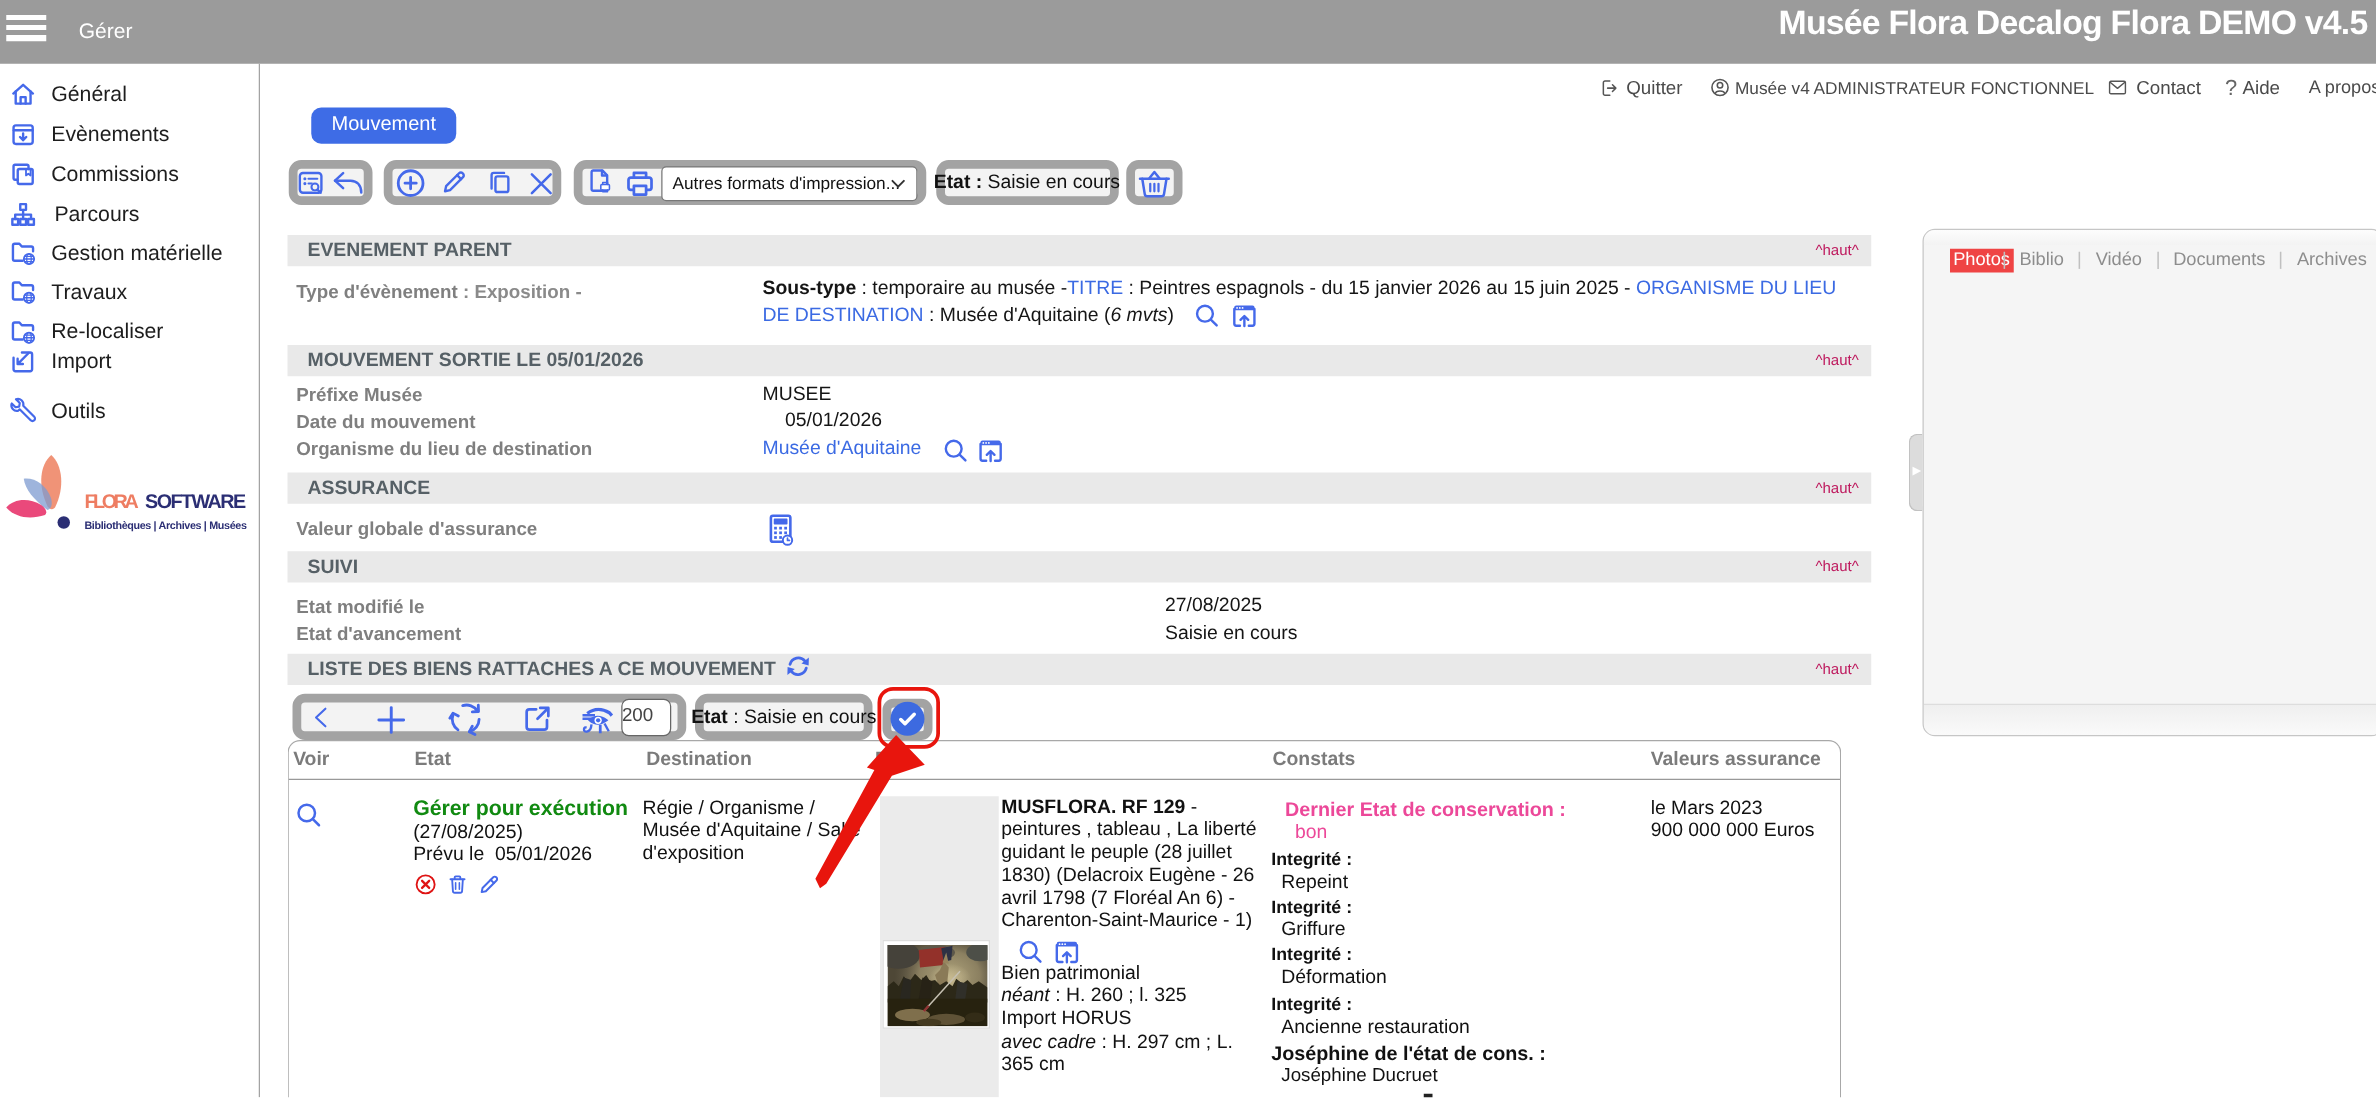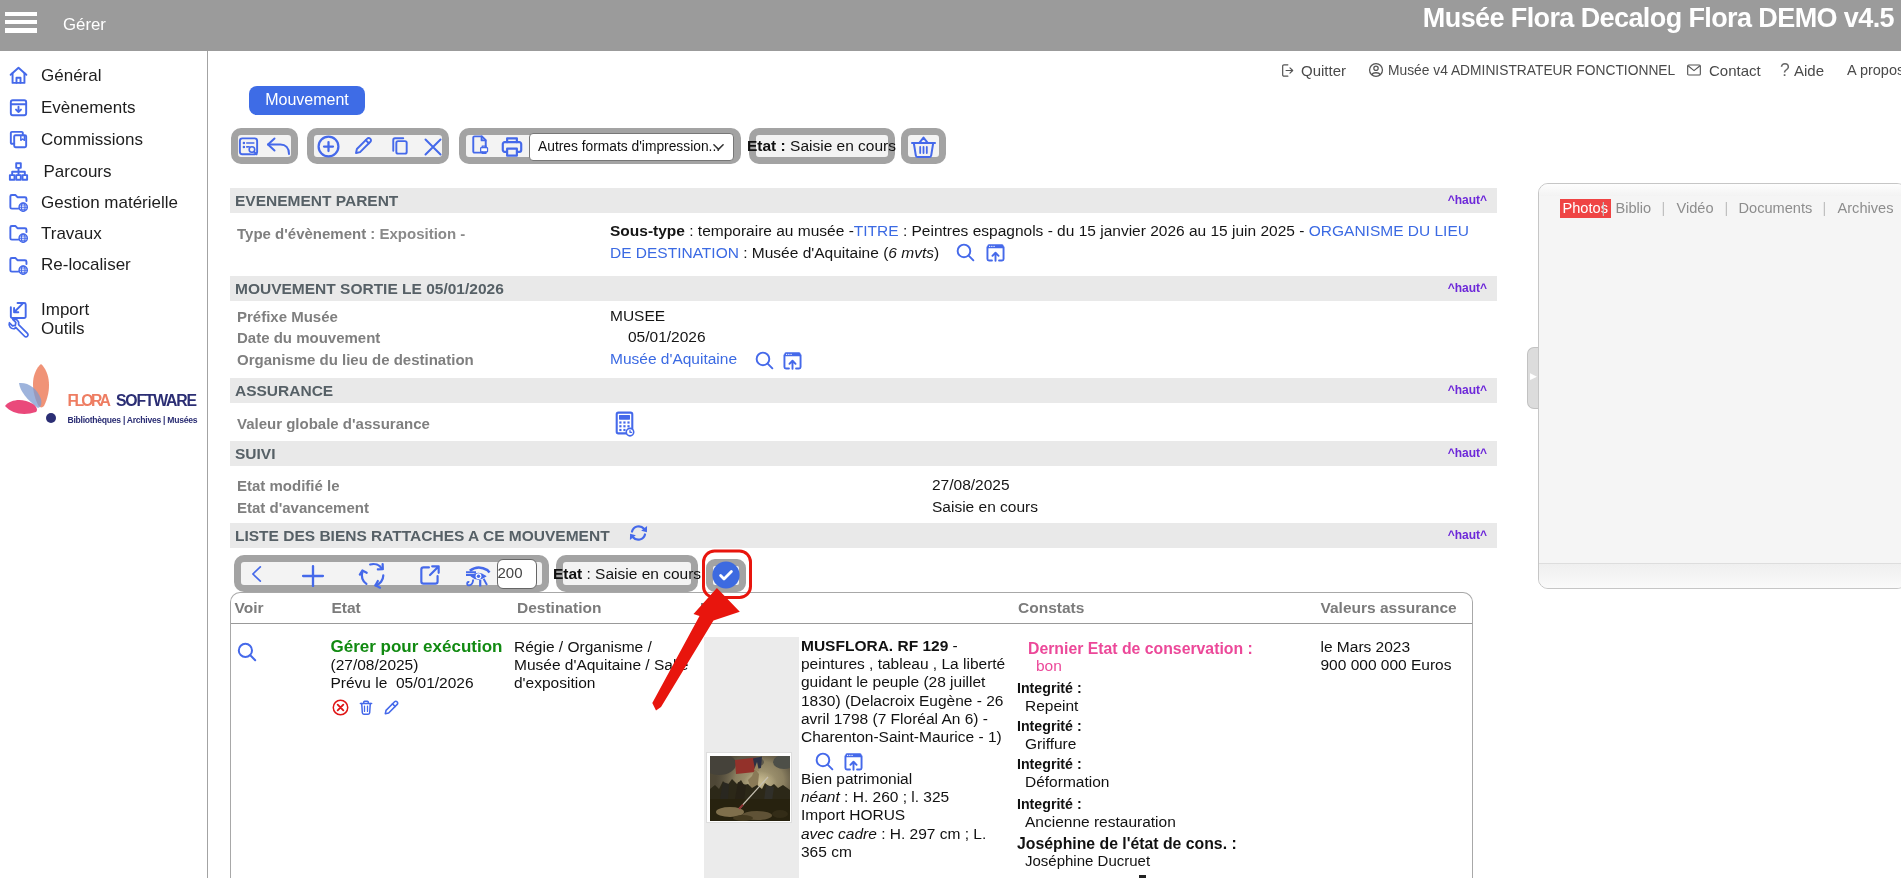--- a/index.html
+++ b/index.html
@@ -1,20 +1,20 @@
 <!DOCTYPE html>
 <html><head><meta charset="utf-8"><title>Flora</title><style>
 html,body{margin:0;padding:0;background:#fff}
 #app{position:relative;width:1901px;height:878px;overflow:hidden;background:#fff;font-family:"Liberation Sans",sans-serif;}
 .abs{position:absolute}
 svg{display:block}
 .ic{stroke:#4569ea;fill:none;stroke-width:2;stroke-linecap:round;stroke-linejoin:round}
 .icg{stroke:#555;fill:none;stroke-width:1.7;stroke-linecap:round;stroke-linejoin:round}
-.bar{position:absolute;left:230px;width:1267px;height:25px;background:#e9e9e9;color:#566066;font-size:15.5px;font-weight:bold;line-height:25px;box-sizing:border-box;padding-left:5px}
-.haut{position:absolute;right:10px;top:0;font-weight:bold;color:#6d28d9;font-size:12px}
+.bar{position:absolute;left:230px;width:1267px;height:25px;background:#e9e9e9;color:#566066;font-size:15.5px;font-weight:bold;line-height:25px;box-sizing:border-box;padding-left:16px}
+.haut{position:absolute;right:10px;top:0;font-weight:normal;color:#be185d;font-size:12px}
 .lab{position:absolute;color:#7f7f7f;font-size:15px;font-weight:bold;white-space:nowrap}
 .val{position:absolute;color:#151515;font-size:15.5px;white-space:nowrap}
 .lk{color:#3b6ae3;text-decoration:none}
 .gbox{position:absolute;background:#f3f3f3;border:7px solid #a3a3a3;border-radius:10px;box-sizing:border-box}
 .mi{position:absolute;display:flex;align-items:center}
 .mi .t{font-size:17px;color:#1d1d1d;margin-left:8.5px}
 </style></head>
 <body>
 <div id="app">
 
@@ -119,21 +119,21 @@
       <span style="width:23px">
         <svg width="23" height="23" viewBox="0 0 24 24" class="ic" stroke-width="1.9">
           <path d="M20.3 10.5V8a1.5 1.5 0 0 0-1.5-1.5h-7.9l-2-2.3H5A1.5 1.5 0 0 0 3.5 5.7v11.2A1.5 1.5 0 0 0 5 18.4h6.6"></path>
           <circle cx="16.9" cy="16.9" r="4.3" fill="#fff" stroke-width="1.5"></circle>
           <ellipse cx="16.9" cy="16.9" rx="1.9" ry="4.3" stroke-width="1.1"></ellipse>
           <path d="M12.7 16.9h8.4M13.3 14.7h7.2M13.3 19.1h7.2" stroke-width="1.1"></path>
         </svg>
       </span>
       <span class="t" style="margin-left:11px">Re-localiser</span>
     </div>
-<div class="mi" style="left:7px;top:294px;height:32px">
+<div class="mi" style="left:7px;top:273px;height:32px">
       <span style="width:23px">
         <svg width="23" height="23" viewBox="0 0 24 24" class="ic" stroke-width="2">
           <path d="M11 4.2h6.9a1.6 1.6 0 0 1 1.6 1.6v12.4a1.6 1.6 0 0 1-1.6 1.6H5.6A1.6 1.6 0 0 1 4 18.2V8.6"></path>
           <path d="M16.6 4.6 7.4 13.8M7.4 9.4v4.4h4.4"></path>
         </svg>
       </span>
       <span class="t" style="margin-left:11px">Import</span>
     </div>
 <div class="mi" style="left:7px;top:312.5px;height:32px">
       <span style="width:23px">

